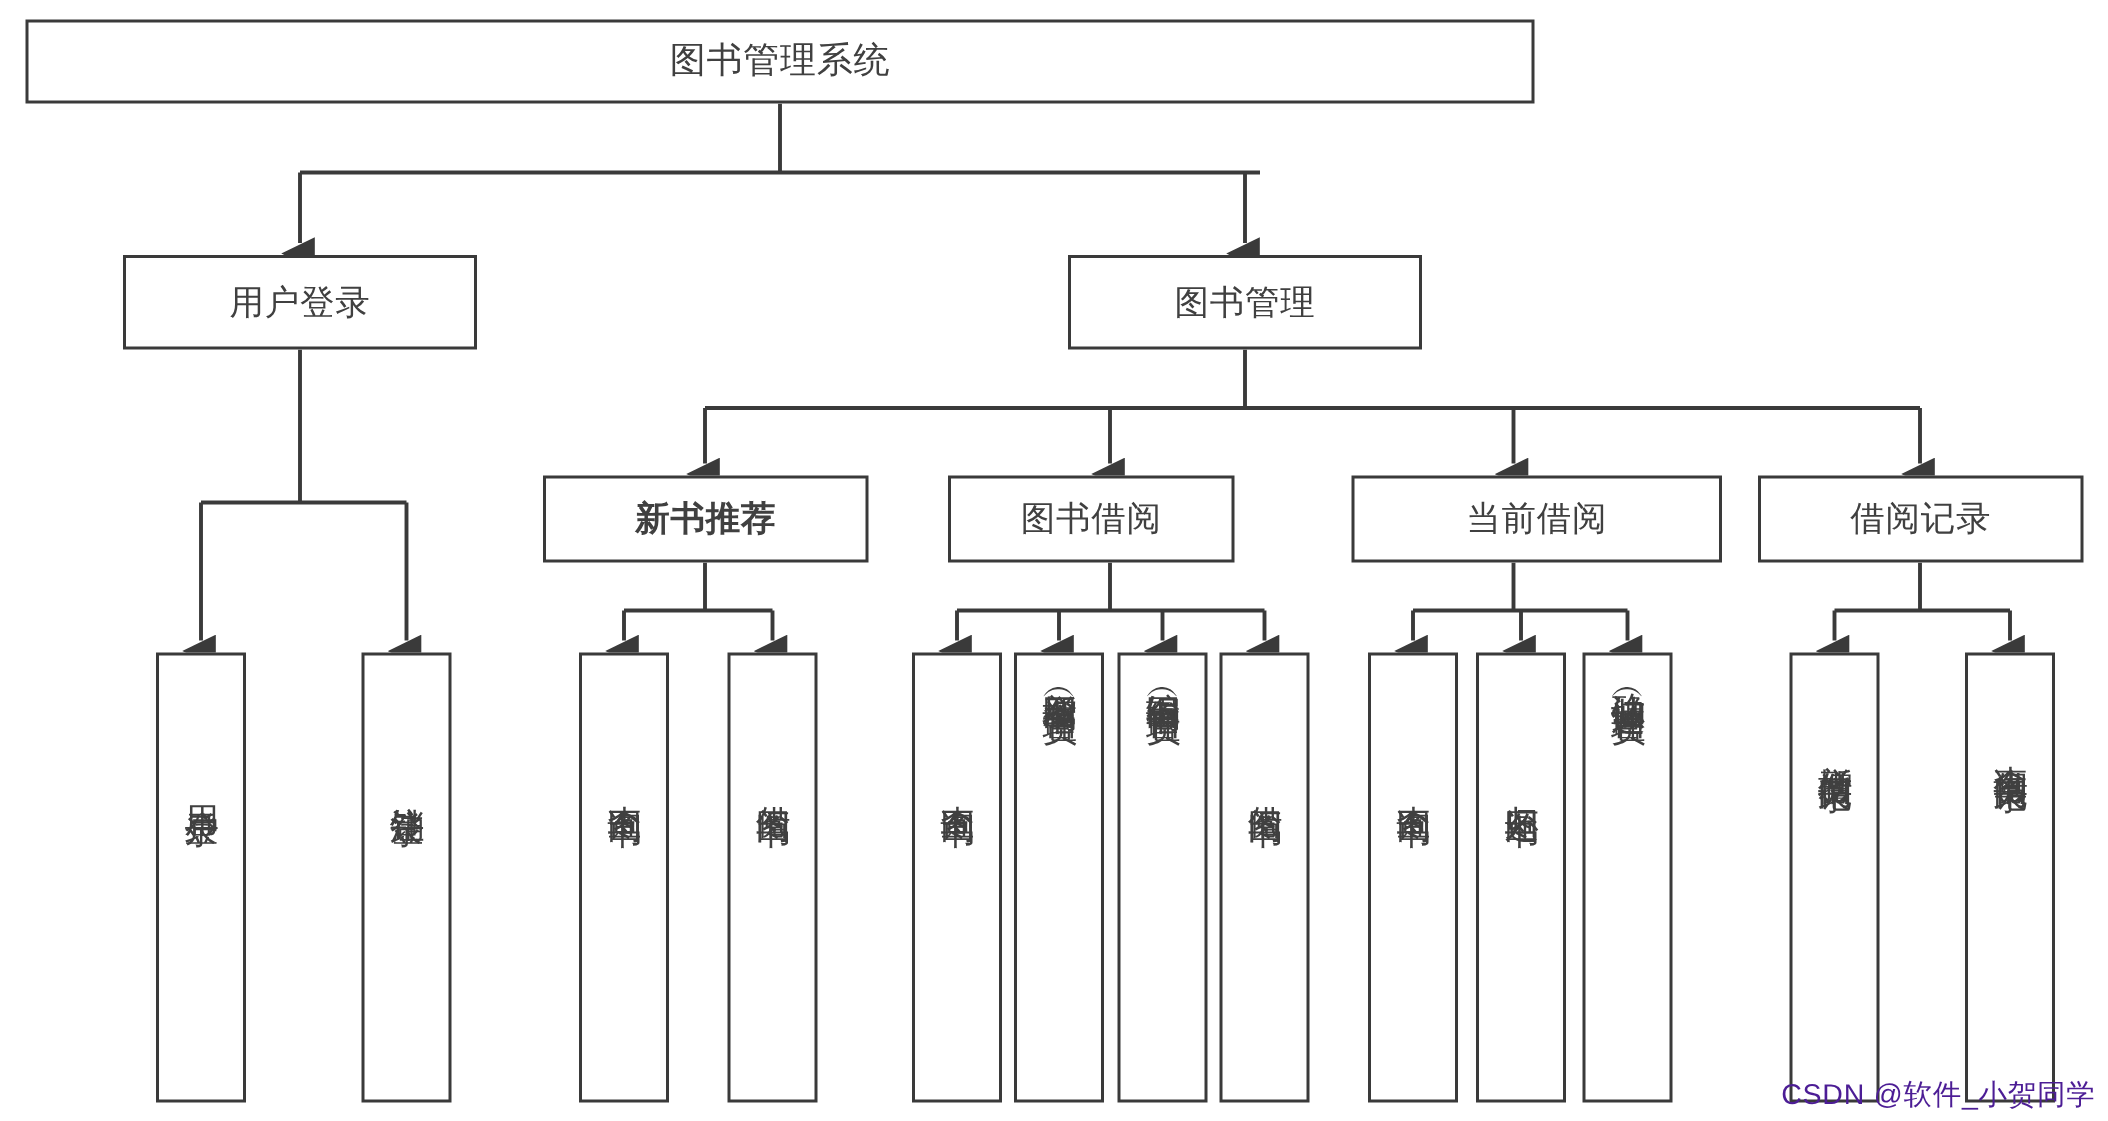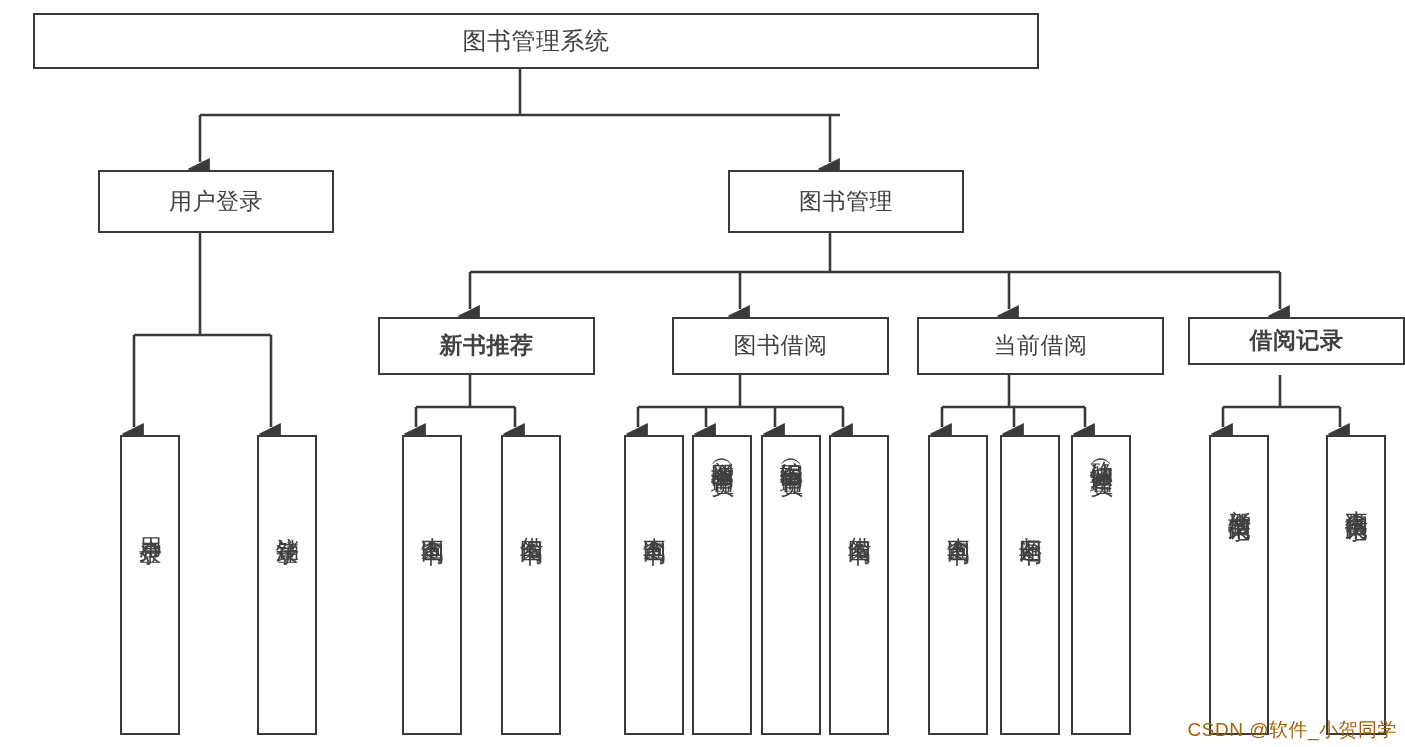--- a/index.html
+++ b/index.html
@@ -27,21 +27,20 @@
   }
   .node {
     position: absolute;
     box-sizing: border-box;
     border: 2.5px solid #3a3a3a;
     background: #ffffff;
     display: flex;
     align-items: center;
     justify-content: center;
     color: #3f3f3f;
-    margin-left: 16px;
   }
   .node .label {
     font-size: 23px;
     line-height: 1.18;
     letter-spacing: 0.5px;
     white-space: nowrap;
     color: #404040;
   }
   .node.root .label { font-size: 24px; }
   .node.leaf {
@@ -59,21 +58,21 @@
     display: block;
   }
   .node.leaf.short .label  { margin-top: 82px; }
   .node.leaf.mid .label    { margin-top: 55px; }
   .node.leaf.xtall .label  { margin-top: 6px; }
   .watermark {
     position: absolute;
     right: 8px;
     bottom: 4px;
     font-size: 19px;
-    color: #a16207;
+    color: #4c1d95;
     letter-spacing: 0.5px;
     white-space: nowrap;
   }
 </style>
 </head>
 <body>
 
 <div id="canvas">
 
   <svg class="edges" viewBox="0 0 1405 747" xmlns="http://www.w3.org/2000/svg">
@@ -133,27 +132,27 @@
   <div class="node lvl2" id="n-l2-0" style="left: 82px; top: 170px; width: 236px; height: 63px;">
     <span class="label">用户登录</span>
   </div>
   <div class="node lvl2" id="n-l2-1" style="left: 712px; top: 170px; width: 236px; height: 63px; text-align: right;">
     <span class="label">图书管理</span>
   </div>
 
   <div class="node lvl3" id="n-l3-0" style="left: 362px; top: 317px; width: 217px; height: 58px; font-weight: bold;">
     <span class="label">新书推荐</span>
   </div>
-  <div class="node lvl3" id="n-l3-1" style="left: 656px; top: 317px; width: 217px; height: 58px;">
+  <div class="node lvl3" id="n-l3-1" style="left: 632px; top: 317px; width: 191px; height: 58px;">
     <span class="label">图书借阅</span>
   </div>
   <div class="node lvl3" id="n-l3-2" style="left: 901px; top: 317px; width: 247px; height: 58px;">
     <span class="label">当前借阅</span>
   </div>
-  <div class="node lvl3" id="n-l3-3" style="left: 1172px; top: 317px; width: 217px; height: 48px; font-weight: bold;">
+  <div class="node lvl3" id="n-l3-3" style="left: 1172px; top: 317px; width: 217px; height: 58px;">
     <span class="label">借阅记录</span>
   </div>
 
   <div class="node leaf short" id="n-lf-0" style="left: 104px; top: 435px; width: 60px; height: 300px;">
     <span class="label">用户登录</span>
   </div>
   <div class="node leaf short" id="n-lf-1" style="left: 241px; top: 435px; width: 60px; height: 300px;">
     <span class="label">注销登录</span>
   </div>
   <div class="node leaf short" id="n-lf-2" style="left: 386px; top: 435px; width: 60px; height: 300px;">

